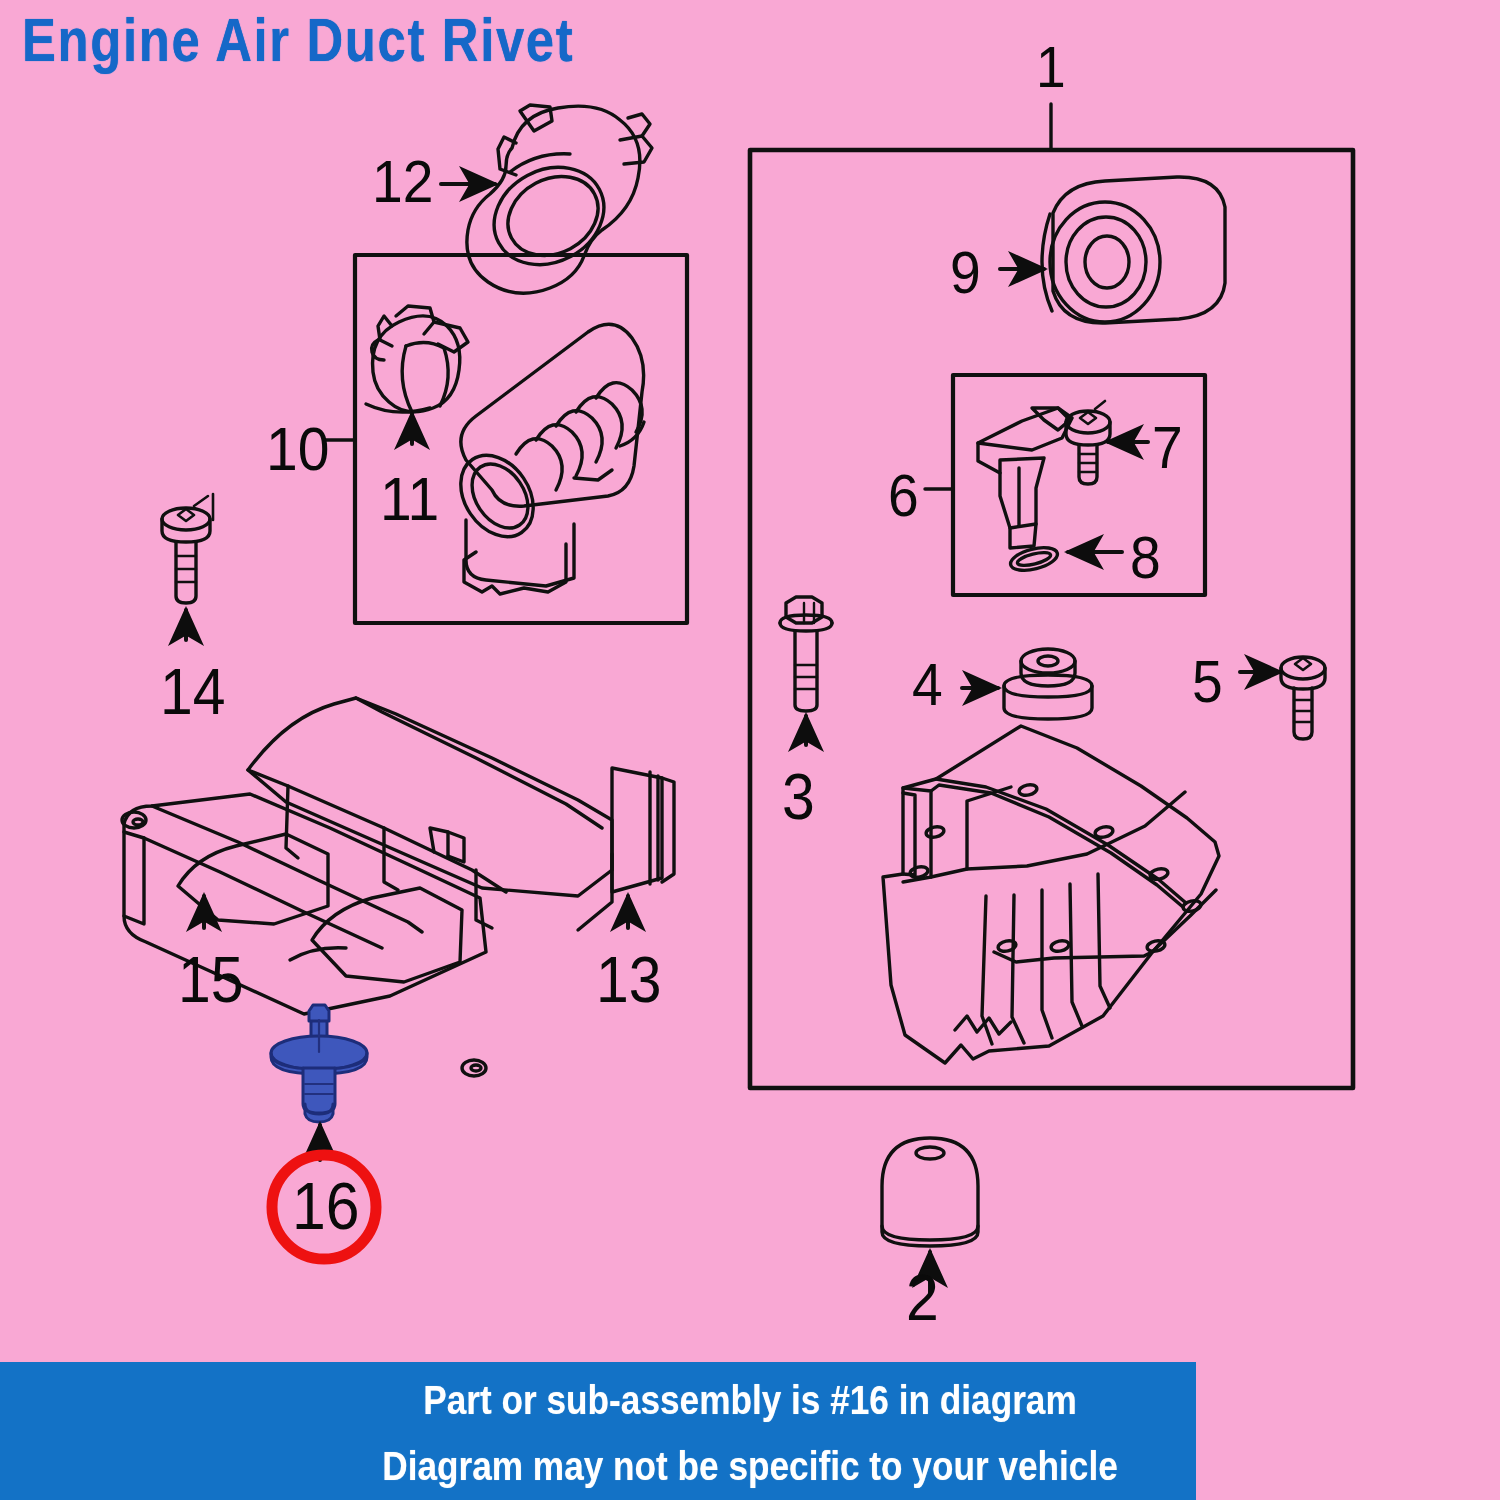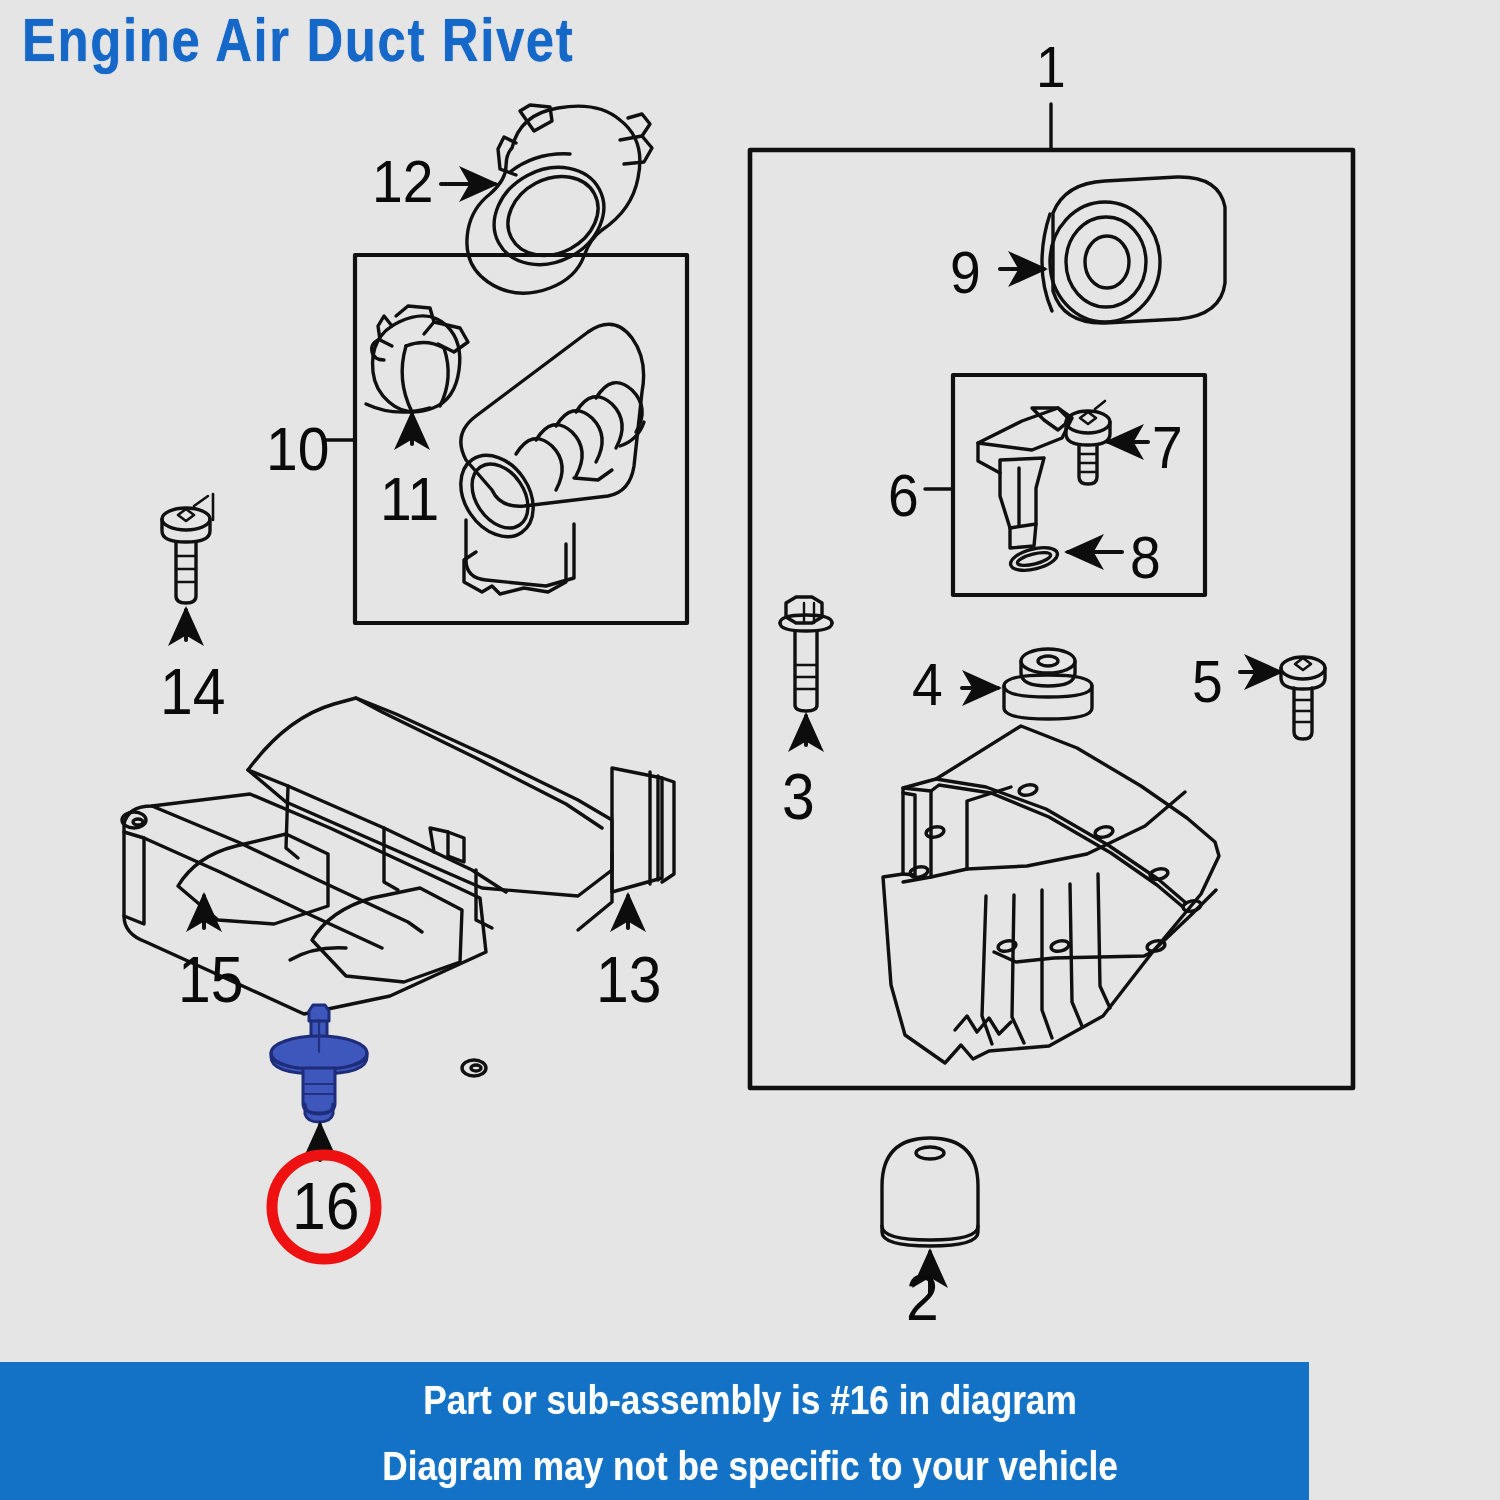--- a/index.html
+++ b/index.html
@@ -3,21 +3,21 @@
 <meta charset="utf-8">
 <style>
   html,body{margin:0;padding:0;}
   body{
     width:1500px;height:1500px;
     background:#ffffff;
     font-family:"Liberation Sans", sans-serif;
     overflow:hidden;
     position:relative;
   }
-  #stage{position:absolute;inset:0;width:1500px;height:1500px;overflow:hidden;background:#e5e5e5;}
+  #stage{position:absolute;inset:0;width:1500px;height:1500px;overflow:hidden;background:#f9a8d4;}
 
   
   .title{
     position:absolute;left:22px;top:8px;
     font-family:"Liberation Sans", sans-serif;
     font-weight:bold;
     font-size:62px;
     line-height:64px;
     letter-spacing:2px;
     color:#1568c8;
@@ -37,21 +37,21 @@
     font-weight:400;
     color:#0a0a0a;
     line-height:1;
     white-space:nowrap;
     transform:scaleX(0.92);
     transform-origin:left top;
   }
 
   
   .banner{
-    position:absolute;left:0;top:1362px;width:1309px;height:138px;
+    position:absolute;left:0;top:1362px;width:1196px;height:138px;
     background:#1372c6;
     overflow:hidden;
   }
   .banner .line{
     position:absolute;left:0;width:1500px;text-align:center;
     color:#ffffff;font-weight:bold;
     font-family:"Liberation Sans", sans-serif;
     transform:scaleX(0.88);
     transform-origin:center top;
     white-space:nowrap;

